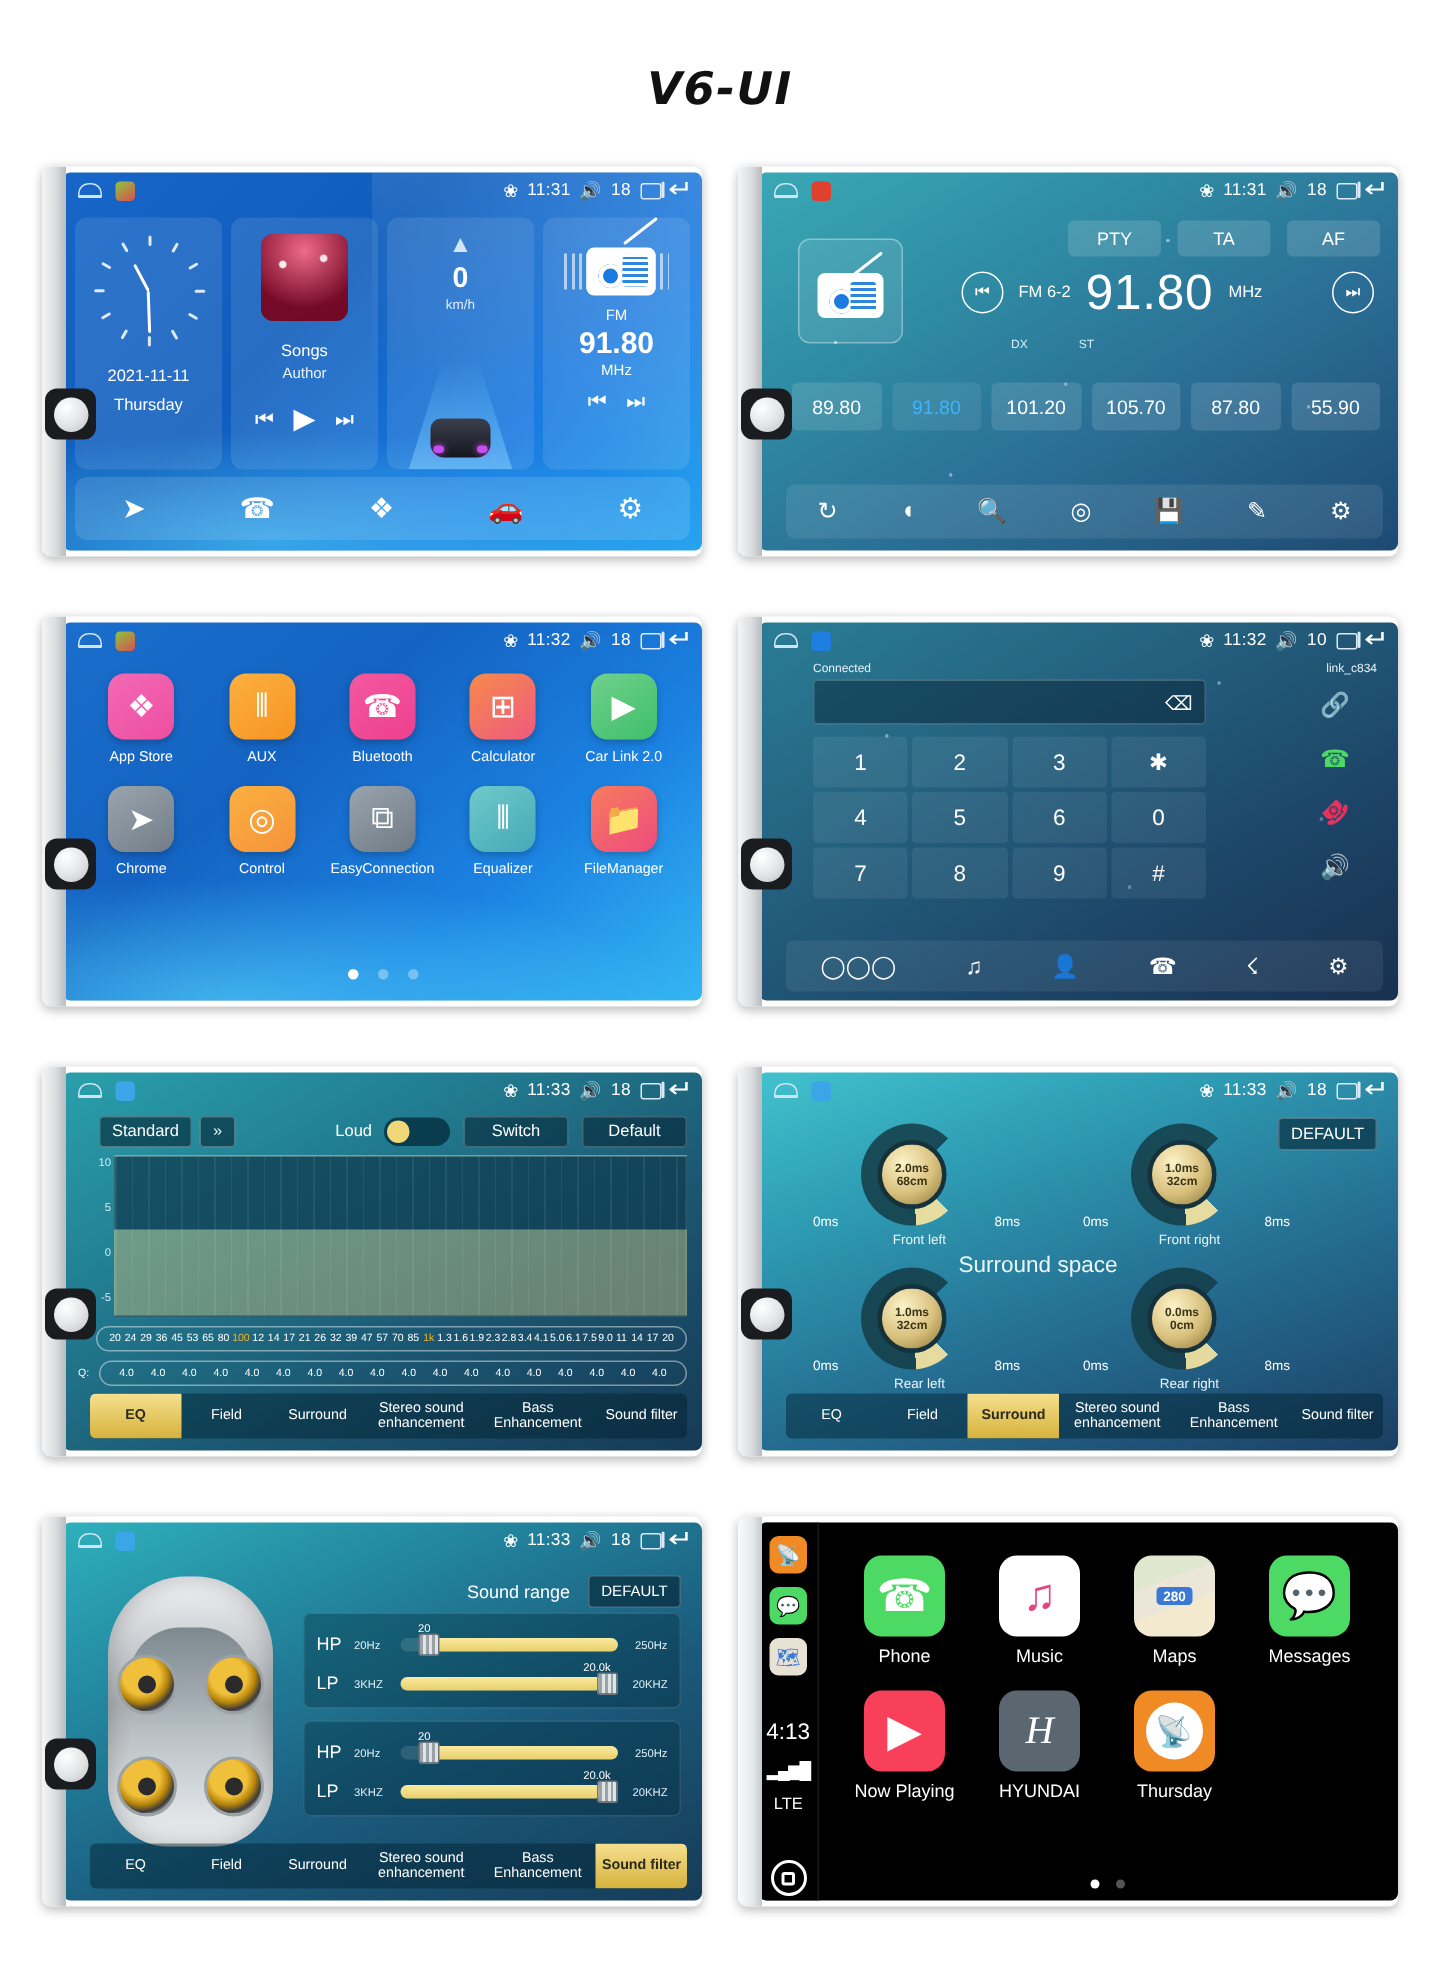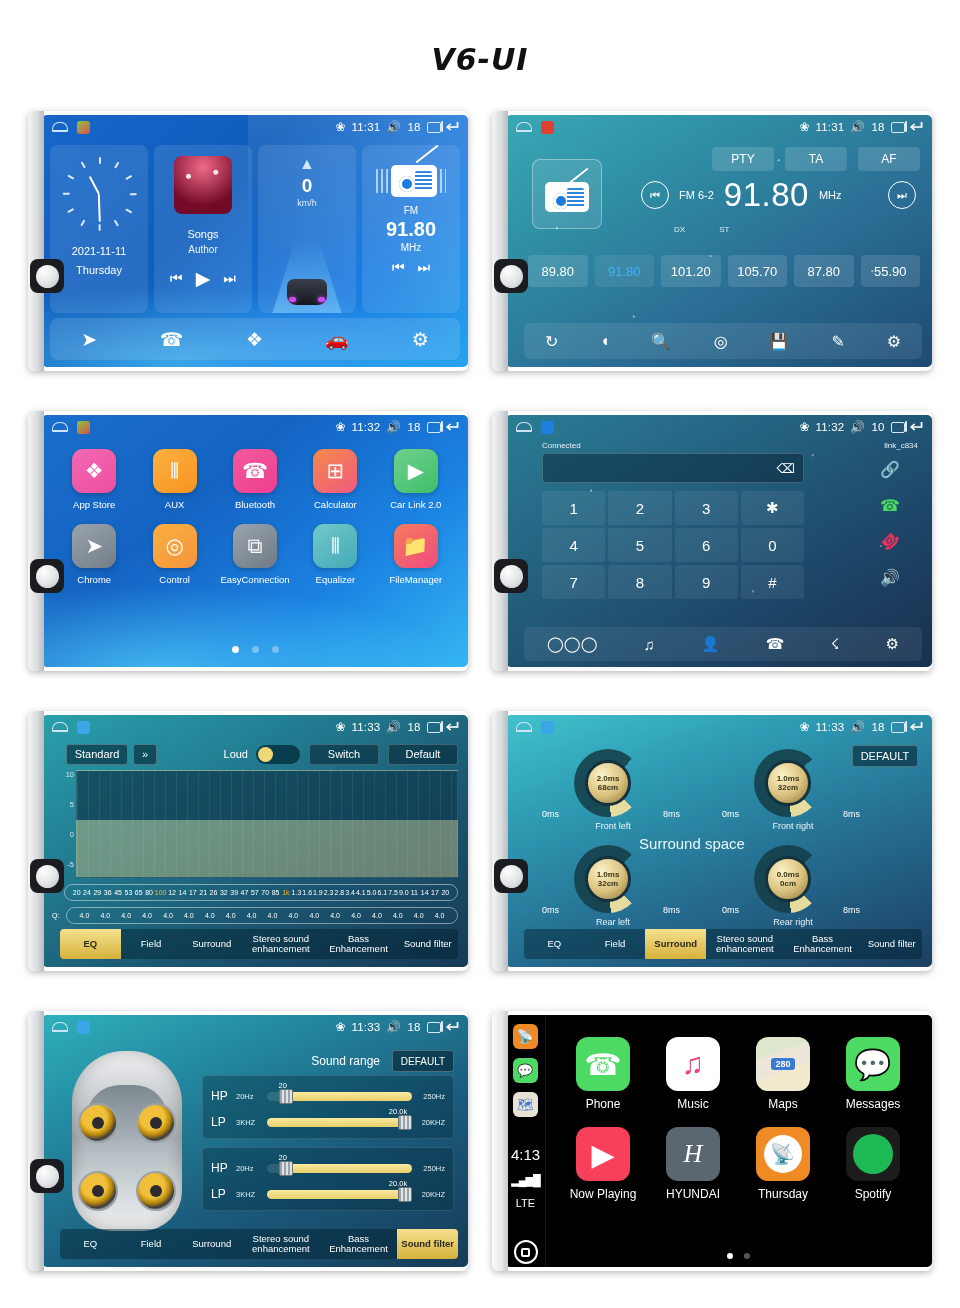--- a/index.html
+++ b/index.html
@@ -942,26 +942,20 @@
         <div class="cp-cell">
           <div class="cp-icon" style="background:#5a6770;font-style:italic;font-family:'Liberation Serif',serif;font-size:26px">H</div>
           <div class="cp-label">HYUNDAI</div>
         </div>
         <div class="cp-cell">
           <div class="cp-icon" style="background:#f08a24">
             <span style="width:38px;height:38px;border-radius:50%;background:#fff;color:#f08a24;display:flex;align-items:center;justify-content:center;font-size:20px">📡</span>
           </div>
           <div class="cp-label">Thursday</div>
         </div>
-        <div class="cp-cell">
-          <div class="cp-icon" style="background:#1c1c1c">
-            <span style="width:40px;height:40px;border-radius:50%;background:#1db954;display:block"></span>
-          </div>
-          <div class="cp-label">Spotify</div>
-        </div>
       </div>
 
       <div class="cp-dots">
         <span class="d on"></span>
         <span class="d"></span>
       </div>
     </div>
     <div class="bezel" style="background:linear-gradient(90deg,#fafbfb 0%,#e6e8ea 60%,#c7cacd 100%)"></div>
   </div>
 

